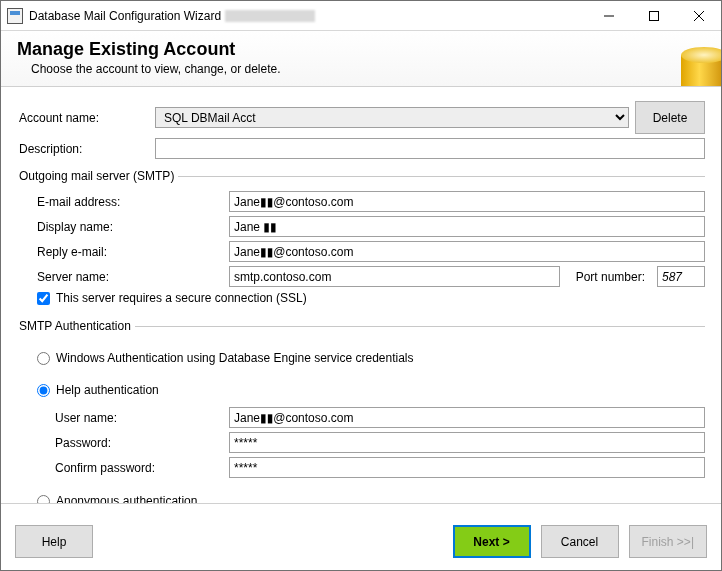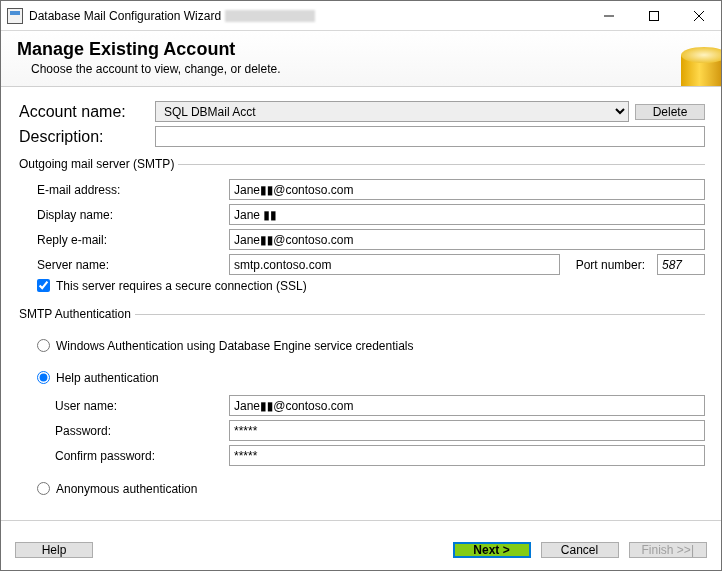--- a/index.html
+++ b/index.html
@@ -67,50 +67,50 @@
     content:""; position:absolute; left:0; right:0; top:0; height:16px;
     background: radial-gradient(ellipse at center,#fff3c0,#e8b200);
     border-radius: 50%;
   }
   .content {
     flex: 1 1 auto;
     padding: 14px 16px 6px 18px;
     overflow: hidden;
   }
   .row { display:flex; align-items:center; margin-bottom:4px; gap:6px; }
-  .lbl { width: 130px; font-size:16px; }
+  .lbl { width: 130px; font-size:12px; }
   .lbl2 { width: 204px; font-size:12px; padding-left:18px; }
   .lbl3 { width: 204px; font-size:12px; padding-left:36px; }
   select.text, input.text {
     font: inherit;
     height: 21px;
     padding: 1px 4px;
     border: 1px solid #a0a0a0;
     background:#fff;
   }
   select.text { background:#eeeeee; }
   .btn {
     font: inherit;
-    height: 16px;
+    height: 33px;
     padding: 0 12px;
     background: #e1e1e1;
     border: 1px solid #adadad;
     min-width: 70px;
   }
   .btn.primary { border-color:#0078d7; box-shadow: inset 0 0 0 1px #0078d7; background:#84cc16;font-weight:bold;}
   .btn:disabled { color:#a0a0a0; }
   fieldset {
     border: none;
     border-top: 1px solid #c8c8c8;
     margin: 10px 0 4px 0;
     padding: 8px 0 0 0;
   }
   legend { padding: 0 4px 0 0; font-size:12px; color:#000; }
   .checkbox-row, .radio-row {
-    display:flex; align-items:flex-start; gap:6px; padding-left:18px; margin:4px 0;
+    display:flex; align-items:flex-end; gap:6px; padding-left:18px; margin:4px 0;
     font-size:12px;
   }
   input[type=checkbox], input[type=radio] { margin:0; width:13px; height:13px;}
   .portlbl { width: auto; padding: 0 6px 0 10px; }
   .footer {
     border-top: 1px solid #d0d0d0;
     padding: 10px 14px 12px 14px;
     display:flex; align-items:center; gap:10px;
   }
   .footer .spacer { flex:1 1 auto;}

